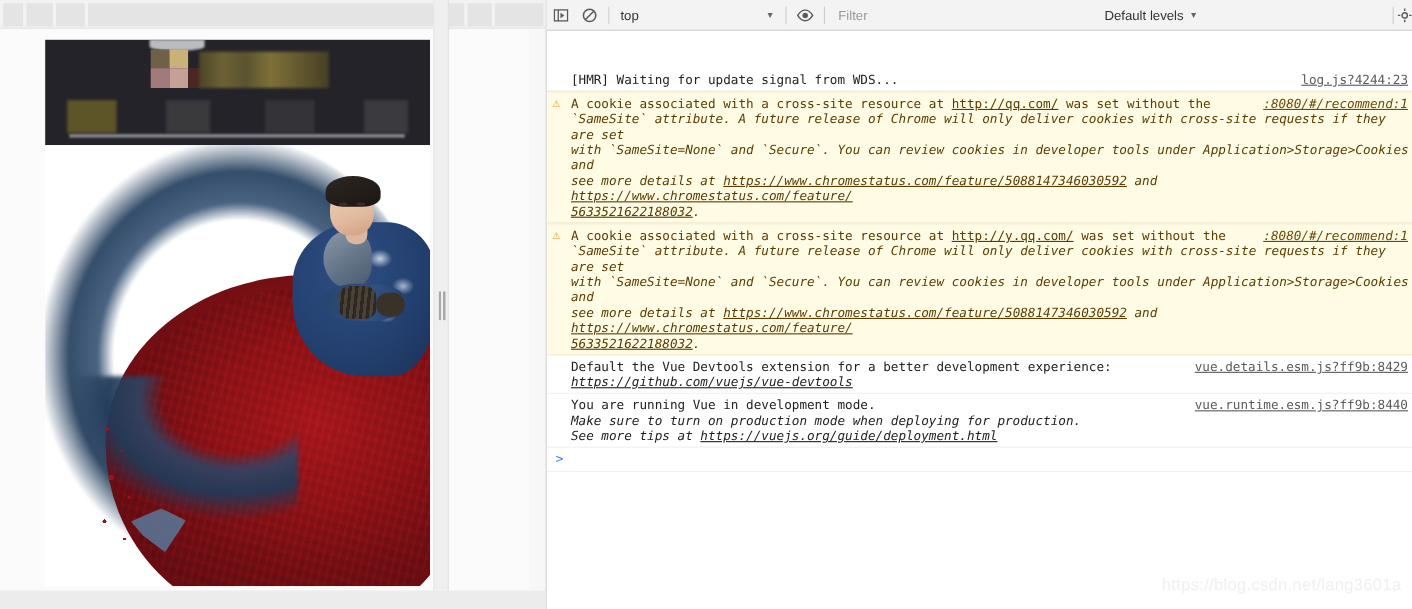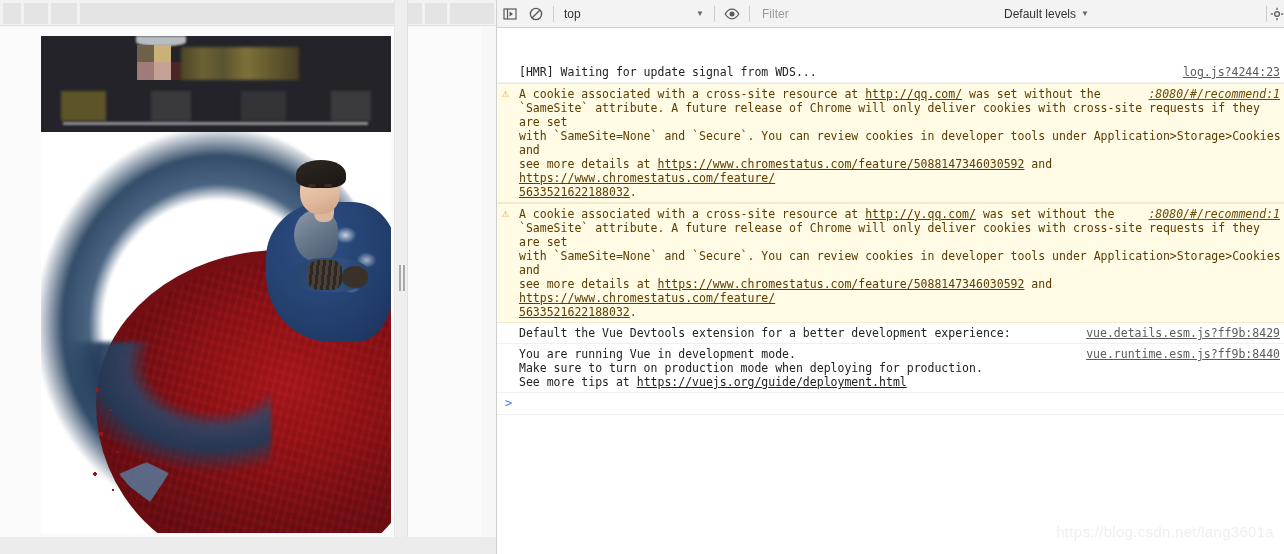--- a/index.html
+++ b/index.html
@@ -278,21 +278,21 @@
   .msg.warn .src { color:#6b4b06;font-style:italic; }
   .warn-icon {
     position:absolute; left:5px; top:4px;
     width:12px; height:11px; color:#e8a33d; font-size:12px; line-height:11px;
   }
   .msg a, .lnk {
     color:inherit; text-decoration:underline; cursor:pointer;
   }
   .msg.warn .lnk { color:#5c3c00; }
   .body-text { display:block; padding-right:140px; }
-  .body-text.nopad { padding-right:0; }
+  .body-text.nopad { padding-right:0;font-style:italic; }
   #console-prompt {
     position:relative; height:22px; padding:4px 4px 4px 22px;
     border-bottom:1px solid #f0f0f0;
   }
   #prompt-chevron {
     position:absolute; left:8px; top:3px;
     color:#3a7df7; font-size:12px; font-family:"DejaVu Sans Mono", monospace;
   }
 
   #watermark {
@@ -432,21 +432,21 @@
         </svg>
       </div>
     </div>
   </div>
 
   <div id="console-messages">
 
     <div class="msg"><span class="body-text"><span>[HMR] Waiting for update signal from WDS...</span></span><span class="src">log.js?4244:23</span></div>
       <div class="msg warn"><span class="warn-icon">⚠</span><span class="body-text"><span>A cookie associated with a cross-site resource at </span><span class="lnk">http://qq.com/</span><span> was set without the</span></span><span class="body-text nopad"><span>`SameSite` attribute. A future release of Chrome will only deliver cookies with cross-site requests if they are set</span></span><span class="body-text nopad"><span>with `SameSite=None` and `Secure`. You can review cookies in developer tools under Application&gt;Storage&gt;Cookies and</span></span><span class="body-text nopad"><span>see more details at </span><span class="lnk">https://www.chromestatus.com/feature/5088147346030592</span><span> and </span><span class="lnk">https://www.chromestatus.com/feature/</span></span><span class="body-text nopad"><span class="lnk">5633521622188032</span><span>.</span></span><span class="src">:8080/#/recommend:1</span></div>
       <div class="msg warn"><span class="warn-icon">⚠</span><span class="body-text"><span>A cookie associated with a cross-site resource at </span><span class="lnk">http://y.qq.com/</span><span> was set without the</span></span><span class="body-text nopad"><span>`SameSite` attribute. A future release of Chrome will only deliver cookies with cross-site requests if they are set</span></span><span class="body-text nopad"><span>with `SameSite=None` and `Secure`. You can review cookies in developer tools under Application&gt;Storage&gt;Cookies and</span></span><span class="body-text nopad"><span>see more details at </span><span class="lnk">https://www.chromestatus.com/feature/5088147346030592</span><span> and </span><span class="lnk">https://www.chromestatus.com/feature/</span></span><span class="body-text nopad"><span class="lnk">5633521622188032</span><span>.</span></span><span class="src">:8080/#/recommend:1</span></div>
-      <div class="msg"><span class="body-text"><span>Default the Vue Devtools extension for a better development experience:</span></span><span class="src">vue.details.esm.js?ff9b:8429</span></div>
+      <div class="msg"><span class="body-text"><span>Default the Vue Devtools extension for a better development experience:</span></span><span class="body-text nopad"><span class="lnk">https://github.com/vuejs/vue-devtools</span></span><span class="src">vue.details.esm.js?ff9b:8429</span></div>
       <div class="msg"><span class="body-text"><span>You are running Vue in development mode.</span></span><span class="body-text nopad"><span>Make sure to turn on production mode when deploying for production.</span></span><span class="body-text nopad"><span>See more tips at </span><span class="lnk">https://vuejs.org/guide/deployment.html</span></span><span class="src">vue.runtime.esm.js?ff9b:8440</span></div>
       <div id="console-prompt">
       <span id="prompt-chevron">&gt;</span>
     </div>
   </div>
 </div>
 
 <div id="watermark">https://blog.csdn.net/lang3601a</div>
 
 </body></html>

